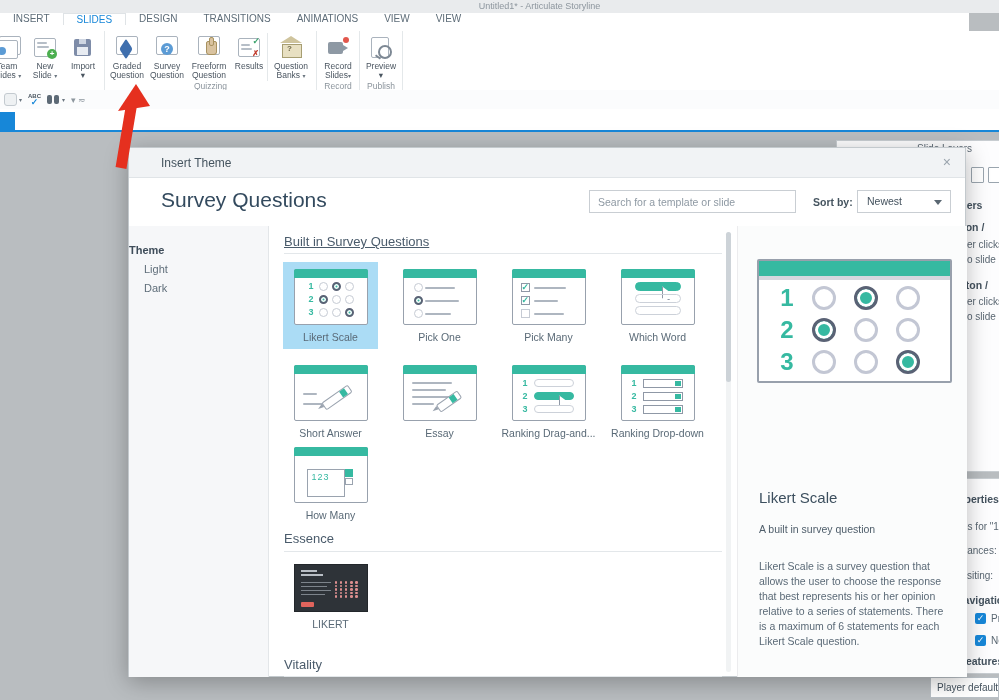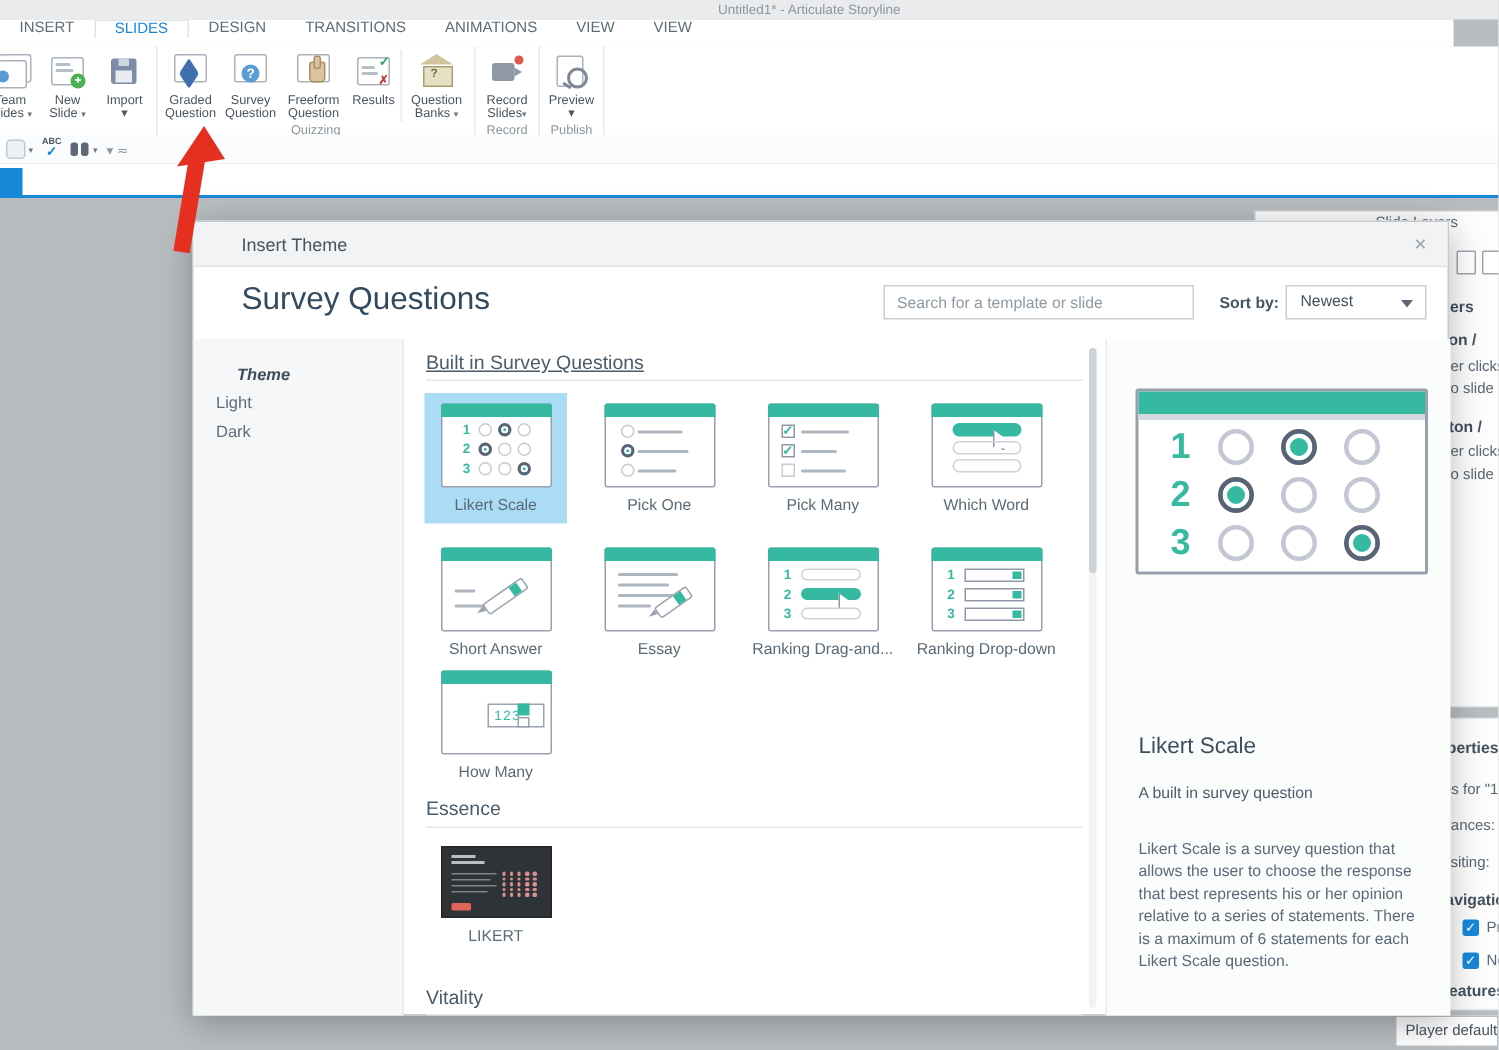--- a/index.html
+++ b/index.html
@@ -82,21 +82,21 @@
   #dlgtitle{position:absolute;left:32px;top:40px;font-size:21px;color:#334a5e;}
   #searchbox{position:absolute;left:460px;top:42px;width:207px;height:23px;border:1px solid #c9ced3;
              font-size:10.5px;color:#44525e;padding:0 8px;box-sizing:border-box;font-family:"Liberation Sans",sans-serif;}
   #searchbox::placeholder{color:#8e99a3;}
   #sortlab{position:absolute;left:684px;top:48px;font-size:10.5px;color:#45545f;font-weight:bold;}
   #sortsel{position:absolute;left:728px;top:42px;width:94px;height:23px;border:1px solid #c9ced3;background:#fff;
            font-size:10.5px;color:#44525e;line-height:21px;padding-left:9px;box-sizing:border-box;cursor:pointer;}
   #sortsel .dd{position:absolute;right:8px;top:9px;width:0;height:0;border-left:4px solid transparent;border-right:4px solid transparent;border-top:5px solid #5a6772;}
   
   #dside{position:absolute;left:0;top:78px;width:140px;height:451px;background:#f6f7f9;border-right:1px solid #e3e6e9;box-sizing:border-box;}
-  #dside .hd{position:absolute;left:29px;top:18px;font-size:11px;font-weight:bold;color:#3f4d5a;font-style:italic;}
+  #dside .hd{position:absolute;left:0;top:18px;font-size:11px;font-weight:bold;color:#3f4d5a;}
   #dside .it{position:absolute;left:15px;font-size:11px;color:#5f6e7a;cursor:pointer;}
   
   #dcontent{position:absolute;left:140px;top:78px;width:468px;height:451px;overflow:hidden;}
   .sechead{position:absolute;left:15px;font-size:13px;color:#4a5b6b;}
   .secline{position:absolute;left:15px;width:438px;height:1px;background:#e3e7ea;}
   .vscroll{position:absolute;right:6px;top:6px;width:5px;height:440px;background:#f1f3f4;border-radius:3px;}
   .vscroll .th{position:absolute;top:0;width:5px;height:150px;background:#cdd3d8;border-radius:3px;}
   .cardrow{position:absolute;left:14px;display:flex;}
   .cell{width:95px;margin-right:14px;display:flex;flex-direction:column;align-items:center;padding:7px 0 6px 0;cursor:pointer;}
   .cell.sel{background:#abdcf5;}
@@ -125,21 +125,21 @@
   .pencil:after{content:"";position:absolute;right:4px;top:0;bottom:0;width:6px;background:var(--teal);}
   .dash{position:absolute;height:2px;background:#aeb6c0;border-radius:1px;}
   
   .krow{display:flex;align-items:center;margin:3px 0 0 10px;}
   .knum{font-size:9px;color:var(--teal);font-weight:bold;width:7px;margin-right:4px;}
   .kpill{width:40px;height:8px;border:1.5px solid #ccd1d9;border-radius:4px;box-sizing:border-box;position:relative;background:#fff;}
   .kpill.on{background:var(--teal);border-color:var(--teal);}
   .kbox{width:40px;height:9px;border:1px solid #8f98a6;box-sizing:border-box;position:relative;background:#fff;}
   .kbox .sq{position:absolute;right:1px;top:1px;bottom:1px;width:6px;background:var(--teal);}
   
-  .hmbox{position:absolute;left:30px;top:12px;width:38px;height:16px;border:1.5px solid #9aa3af;font-size:9px;color:var(--teal);line-height:14px;padding-left:4px;box-sizing:border-box;letter-spacing:1px;}
+  .hmbox{position:absolute;left:12px;top:12px;width:38px;height:28px;border:1.5px solid #9aa3af;font-size:9px;color:var(--teal);line-height:14px;padding-left:4px;box-sizing:border-box;letter-spacing:1px;}
   .hmspin{position:absolute;left:50px;top:12px;width:8px;height:16px;}
   .hmspin .u{position:absolute;left:0;top:0;width:8px;height:7.5px;background:var(--teal);}
   .hmspin .d{position:absolute;left:0;bottom:0;width:8px;height:7.5px;border:1px solid #9aa3af;box-sizing:border-box;}
   
   .darkthumb{width:72px;height:46px;background:#2e3338;position:relative;border:1px solid #23272b;}
   .dline{position:absolute;background:#b9bfc5;height:1.5px;}
   .ddots{position:absolute;right:6px;top:16px;width:26px;height:18px;
          background:radial-gradient(circle,transparent 0,transparent 100%);display:grid;grid-template-columns:repeat(5,1fr);grid-template-rows:repeat(5,1fr);}
   .ddots i{width:2.5px;height:2.5px;border-radius:50%;background:#dd8f8f;}
   .dbtn{position:absolute;left:6px;bottom:4px;width:13px;height:5px;background:#e0645c;border-radius:1px;}

